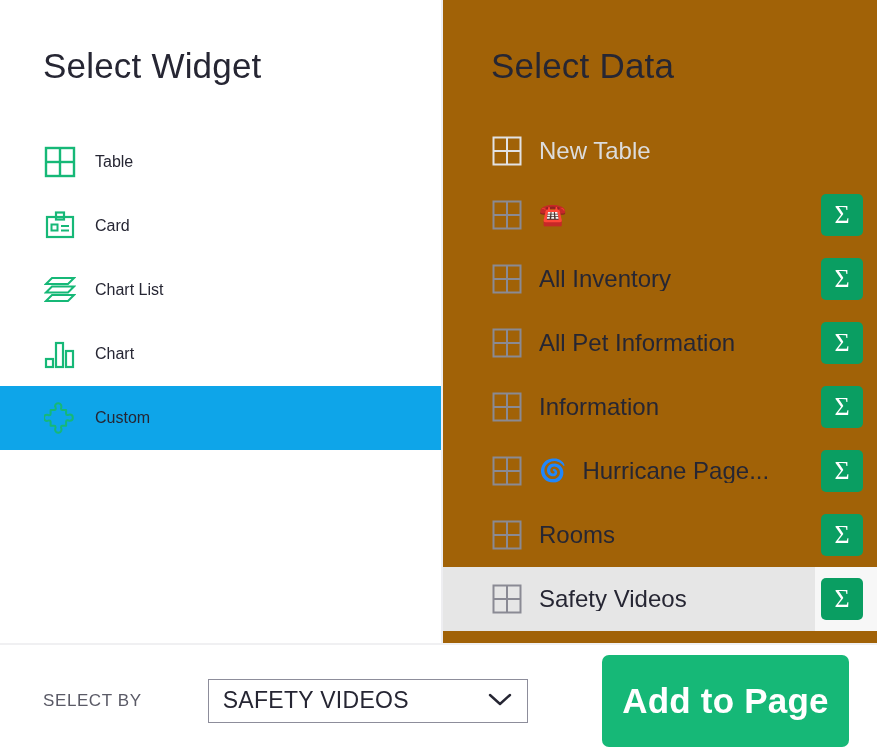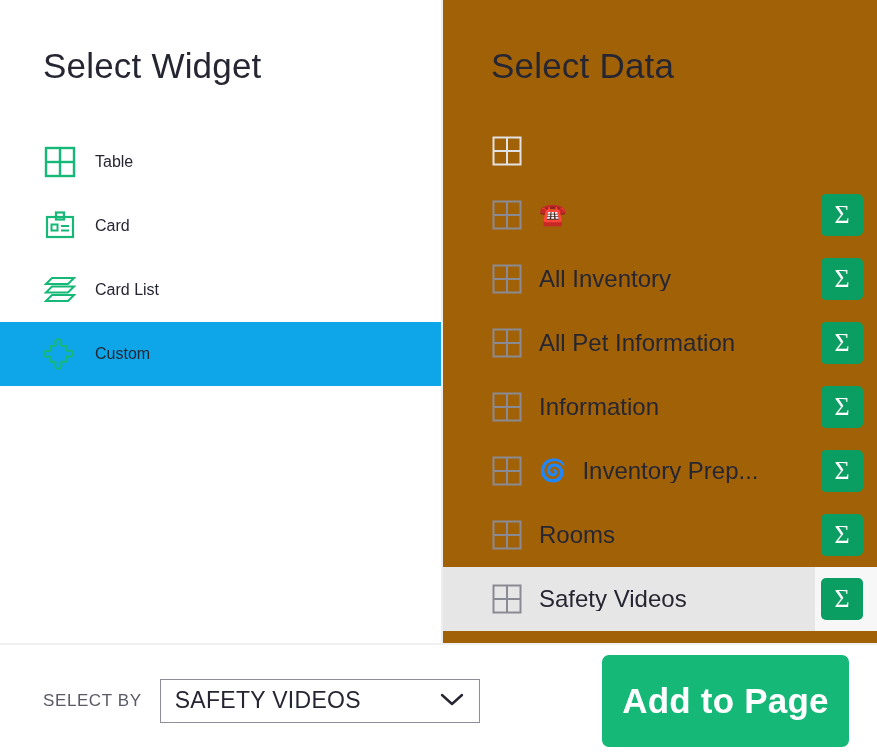--- a/index.html
+++ b/index.html
@@ -171,20 +171,21 @@
   .footer {
     position: relative;
     height: 113px;
     width: 877px;
     background: #ffffff;
     border-top: 2px solid #f0f0f2;
     display: flex;
     align-items: center;
     padding-left: 43px;
     padding-right: 28px;
+    gap: 48px;
   }
 
   .select-by-label {
     font-size: 17px;
     letter-spacing: 0.6px;
     color: #5a5a66;
     text-transform: uppercase;
     white-space: nowrap;
   }
 
@@ -270,23 +271,33 @@
         </li>
 
         <li class="widget-item">
           <span class="widget-icon">
             <svg width="32" height="32" viewBox="0 0 32 32">
               <polygon points="8,4 30,4 24,10 2,10" fill="none" stroke="#16b877" stroke-width="2"></polygon>
               <polygon points="8,12.5 30,12.5 24,18.5 2,18.5" fill="none" stroke="#16b877" stroke-width="2"></polygon>
               <polygon points="8,21 30,21 24,27 2,27" fill="none" stroke="#16b877" stroke-width="2"></polygon>
             </svg>
           </span>
-          <span class="widget-label">Card List</span>
-        </li>
-
+          <span class="widget-label">Chart List</span>
+        </li>
+
+        <li class="widget-item">
+          <span class="widget-icon">
+            <svg width="32" height="32" viewBox="0 0 32 32">
+              <rect x="2" y="21" width="7" height="8" fill="none" stroke="#16b877" stroke-width="2.2"></rect>
+              <rect x="12" y="5" width="7" height="24" fill="none" stroke="#16b877" stroke-width="2.2"></rect>
+              <rect x="22" y="13" width="7" height="16" fill="none" stroke="#16b877" stroke-width="2.2"></rect>
+            </svg>
+          </span>
+          <span class="widget-label">Chart</span>
+        </li>
 
         <li class="widget-item selected">
           <span class="widget-icon">
             <svg width="32" height="32" viewBox="0 0 32 32">
               <path d="M11 4.5a3.2 3.2 0 0 1 6.4 0c0 .9-.4 1.5-.4 2.2 0 .8.7 1.2 1.5 1.2h3.6v3.8c0 .8.5 1.4 1.3 1.4.8 0 1.4-.5 2.3-.5a3.1 3.1 0 0 1 0 6.2c-.9 0-1.5-.5-2.3-.5-.8 0-1.3.6-1.3 1.4v4.1h-3.8c-.8 0-1.3.6-1.3 1.4 0 .8.5 1.4.5 2.3a3.2 3.2 0 0 1-6.4 0c0-.9.5-1.5.5-2.3 0-.8-.6-1.4-1.4-1.4H6.6v-4.1c0-.8-.6-1.3-1.4-1.3-.8 0-1.4.5-2.2.5a3.1 3.1 0 0 1 0-6.2c.8 0 1.4.5 2.2.5.8 0 1.4-.5 1.4-1.3V7.9h3.8c.8 0 1.4-.4 1.4-1.2 0-.7-.4-1.3-.4-2.2z" fill="none" stroke="#16b877" stroke-width="2" stroke-linejoin="round"></path>
             </svg>
           </span>
           <span class="widget-label">Custom</span>
         </li>
 
@@ -299,20 +310,21 @@
       <ul class="data-list">
 
         <li class="data-item disabled">
           <span class="data-icon">
             <svg width="30" height="30" viewBox="0 0 30 30">
               <rect x="1.5" y="1.5" width="27" height="27" fill="none" stroke="#e2e2e4" stroke-width="2"></rect>
               <line x1="15" y1="1.5" x2="15" y2="28.5" stroke="#e2e2e4" stroke-width="2"></line>
               <line x1="1.5" y1="15" x2="28.5" y2="15" stroke="#e2e2e4" stroke-width="2"></line>
             </svg>
           </span>
+          <span class="data-label">New Table</span>
           <span class="spacer"></span>
         </li>
 
         <li class="data-item">
           <span class="data-icon">
             <svg width="30" height="30" viewBox="0 0 30 30">
               <rect x="1.5" y="1.5" width="27" height="27" fill="none" stroke="#8a8a94" stroke-width="2"></rect>
               <line x1="15" y1="1.5" x2="15" y2="28.5" stroke="#8a8a94" stroke-width="2"></line>
               <line x1="1.5" y1="15" x2="28.5" y2="15" stroke="#8a8a94" stroke-width="2"></line>
             </svg>
@@ -363,21 +375,21 @@
 
         <li class="data-item">
           <span class="data-icon">
             <svg width="30" height="30" viewBox="0 0 30 30">
               <rect x="1.5" y="1.5" width="27" height="27" fill="none" stroke="#8a8a94" stroke-width="2"></rect>
               <line x1="15" y1="1.5" x2="15" y2="28.5" stroke="#8a8a94" stroke-width="2"></line>
               <line x1="1.5" y1="15" x2="28.5" y2="15" stroke="#8a8a94" stroke-width="2"></line>
             </svg>
           </span>
           <span class="data-emoji">🌀</span>
-          <span class="data-label">Inventory Prep...</span>
+          <span class="data-label">Hurricane Page...</span>
           <span class="spacer"></span>
           <button class="summary-btn">Σ</button>
         </li>
 
         <li class="data-item">
           <span class="data-icon">
             <svg width="30" height="30" viewBox="0 0 30 30">
               <rect x="1.5" y="1.5" width="27" height="27" fill="none" stroke="#8a8a94" stroke-width="2"></rect>
               <line x1="15" y1="1.5" x2="15" y2="28.5" stroke="#8a8a94" stroke-width="2"></line>
               <line x1="1.5" y1="15" x2="28.5" y2="15" stroke="#8a8a94" stroke-width="2"></line>

